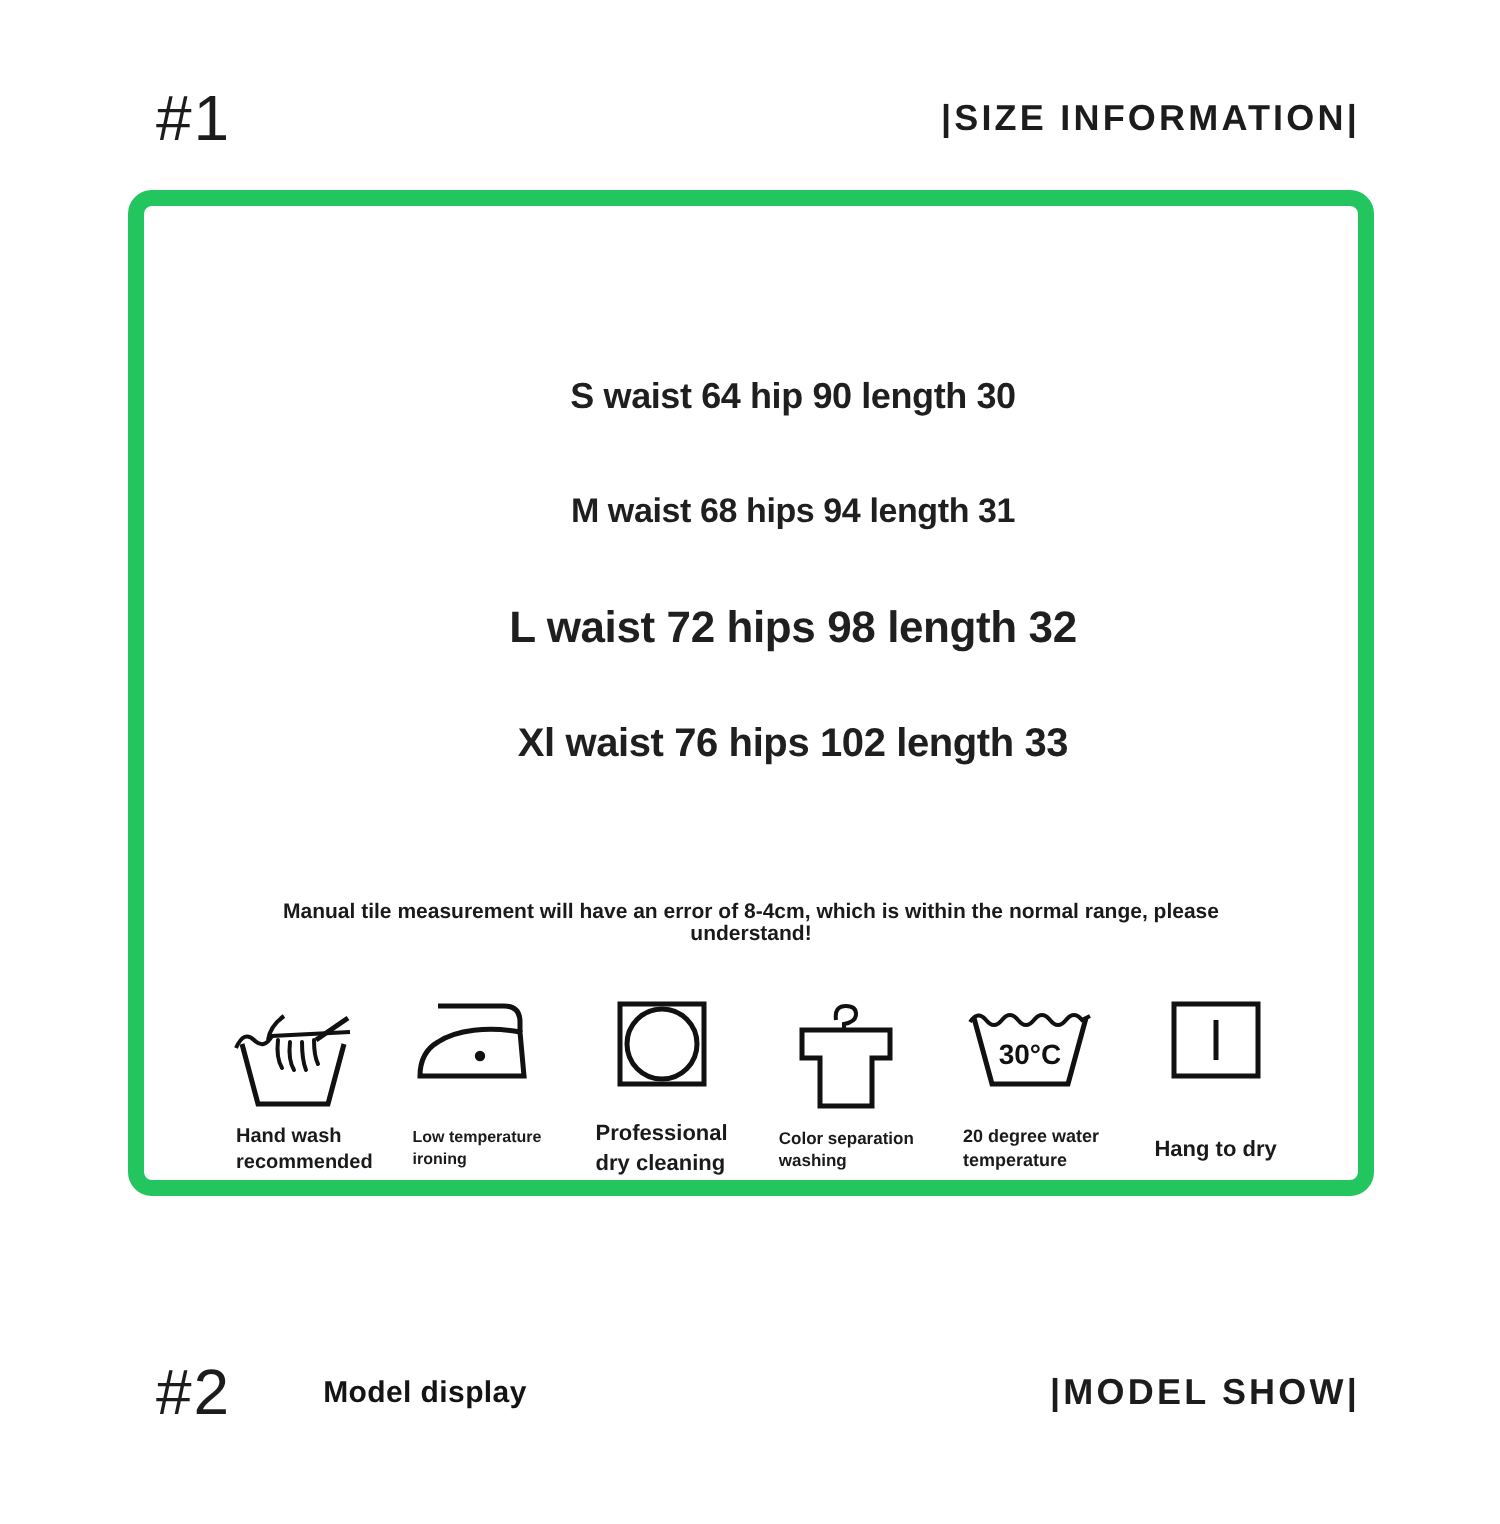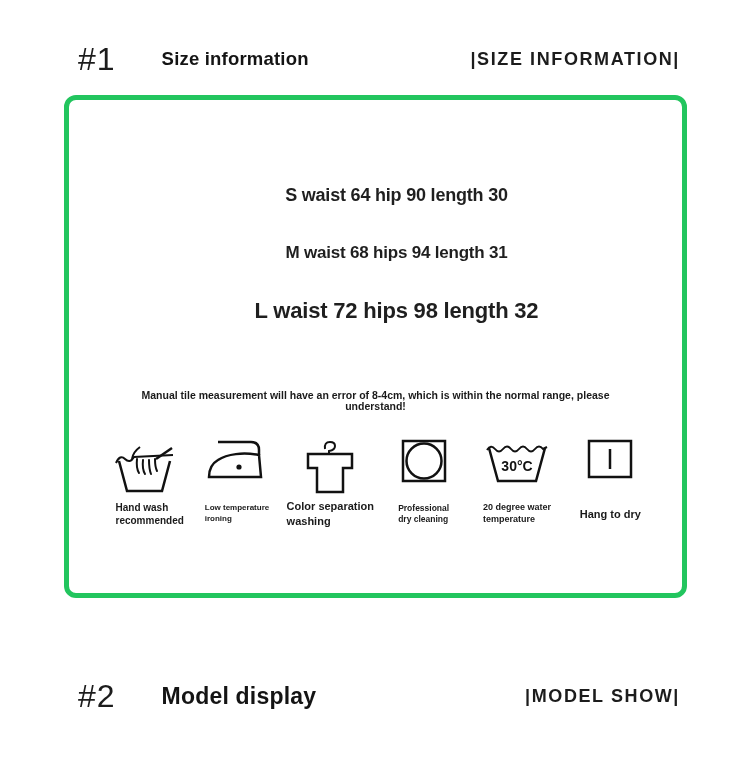--- a/index.html
+++ b/index.html
@@ -17,31 +17,31 @@
     position:absolute; left:78px; right:70px;
     display:flex; align-items:center;
   }
   #header1 { top:40px; height:38px; }
   #header2 { top:674px; height:44px; }
   .section-number {
     font-size:32px; font-weight:400; letter-spacing:1px; color:#1c1c1c;
   }
   .section-title { margin-left:46px; font-weight:700; color:#141414; letter-spacing:0.2px; }
   #header1 .section-title { font-size:18.5px; }
-  #header2 .section-title { font-size:23px; }
+  #header2 .section-title { font-size:15px; }
   .section-tag {
     margin-left:auto; font-size:18px; font-weight:700;
     letter-spacing:1.6px; color:#1c1c1c; white-space:nowrap;
   }
 
   
   .size-box {
     position:absolute; left:64px; top:95px;
     width:623px; height:503px;
-    border:5px solid #22c55e;
+    border:8px solid #22c55e;
     border-radius:12px;
     box-sizing:border-box;
     background:#ffffff;
   }
 
   .size-rows { padding-top:66px; position:relative; left:21px; }
   .size-row {
     height:58px; display:flex; align-items:center; justify-content:center;
     font-weight:700; color:#1f1f1f; letter-spacing:-0.2px; white-space:nowrap;
   }
@@ -91,30 +91,30 @@
     font-weight:700; fill:#111111;
   }
 </style>
 </head>
 <body>
 
 <div class="page">
 
   <div class="section-header" id="header1">
     <span class="section-number">#1</span>
-    <span class="section-title">Size information</span>
     <span class="section-tag">|SIZE INFORMATION|</span>
   </div>
 
   <div class="size-box">
 
     <div class="size-rows">
       <div class="size-row">S waist 64 hip 90 length 30</div>
       <div class="size-row">M waist 68 hips 94 length 31</div>
       <div class="size-row">L waist 72 hips 98 length 32</div>
+      <div class="size-row">Xl waist 76 hips 102 length 33</div>
     </div>
 
     <div class="measure-note">Manual tile measurement will have an error of 8-4cm, which is within the normal range, please understand!</div>
 
     <div class="care-row">
 
       <div class="care-item">
         <div class="care-icon-wrap">
           <svg width="60" height="56" viewBox="0 0 60 56">
             <path class="icon-stroke" d="M5 22 L13 52 H48 L56 22"></path>
@@ -139,41 +139,41 @@
           </svg>
         </div>
         <div class="care-label-wrap">
           <span class="care-label">Low temperature
 ironing</span>
         </div>
       </div>
 
       <div class="care-item">
         <div class="care-icon-wrap">
+          <svg width="46" height="44" viewBox="0 0 46 44">
+            <rect class="icon-stroke" x="2" y="2" width="42" height="40"></rect>
+            <circle class="icon-stroke" cx="23" cy="22" r="17.5"></circle>
+          </svg>
+        </div>
+        <div class="care-label-wrap">
+          <span class="care-label">Professional
+dry cleaning</span>
+        </div>
+      </div>
+
+      <div class="care-item">
+        <div class="care-icon-wrap">
           <svg width="54" height="56" viewBox="0 0 54 56">
             <path class="icon-stroke-thin" d="M22 10 Q21 3 27 3 Q32 3 32 7 Q32 11 26 12 L26 15"></path>
             <path class="icon-stroke" d="M5 15 H49 V29 H40 V53 H14 V29 H5 Z"></path>
           </svg>
         </div>
         <div class="care-label-wrap">
           <span class="care-label">Color separation
 washing</span>
-        </div>
-      </div>
-
-      <div class="care-item">
-        <div class="care-icon-wrap">
-          <svg width="46" height="44" viewBox="0 0 46 44">
-            <rect class="icon-stroke" x="2" y="2" width="42" height="40"></rect>
-            <circle class="icon-stroke" cx="23" cy="22" r="17.5"></circle>
-          </svg>
-        </div>
-        <div class="care-label-wrap">
-          <span class="care-label">Professional
-dry cleaning</span>
         </div>
       </div>
 
       <div class="care-item">
         <div class="care-icon-wrap">
           <svg width="62" height="44" viewBox="0 0 62 44">
             <path class="icon-stroke" d="M3 9 L12 42 H50 L59 9"></path>
             <path class="icon-stroke-thin" d="M1 11 Q5 5 9 10 T17 10 T25 10 T33 10 T41 10 T49 10 T57 10 L61 8"></path>
             <text class="icon-text" x="31" y="32" text-anchor="middle" font-size="14">30°C</text>
           </svg>

